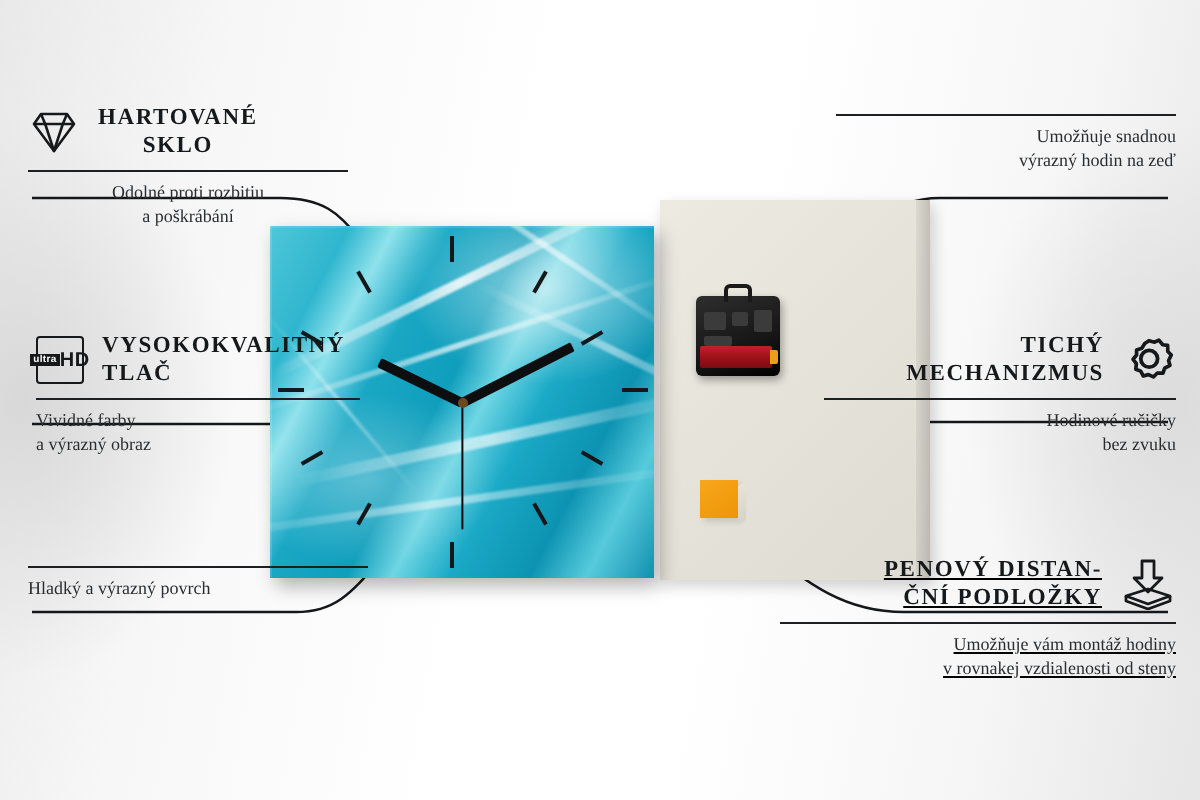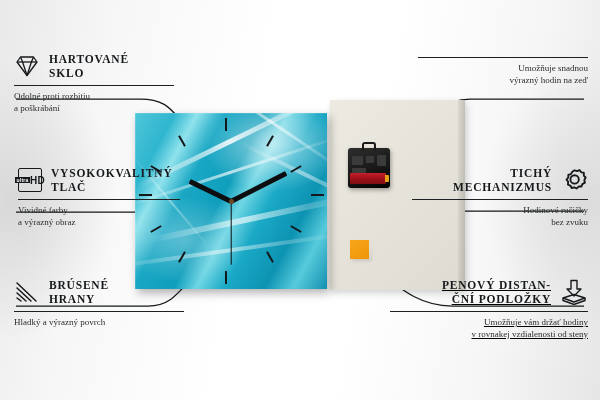--- a/index.html
+++ b/index.html
@@ -202,21 +202,21 @@
       <div class="tick" style="left:20px;  top:50px;  width:2px;  height:12px; transform:rotate(-60deg);"></div>
       <div class="tick" style="left:46px;  top:22px;  width:2px;  height:12px; transform:rotate(-30deg);"></div>
 
       <div class="hand" style="left:96px; top:86px; width:46px; height:5px; transform:rotate(-154deg);"></div>
       <div class="hand" style="left:96px; top:86px; width:62px; height:5px; transform:rotate(-27deg);"></div>
       <div class="hand" style="left:96px; top:87px; width:64px; height:1.4px; transform:rotate(90deg);"></div>
       <div class="pin" style="left:94px; top:86px;"></div>
     </div>
   </div>
 
-  <div class="feature f-left" style="left:14px; top:52px; width:160px;">
+  <div class="feature f-left" style="left:14px; top:52px; width:160px;text-align:center;">
     <div class="head">
       <svg class="icon" width="26" height="24" viewBox="0 0 26 24">
         <g fill="none" stroke="#16191b" stroke-width="1.3" stroke-linejoin="round">
           <path d="M3,8 L13,21.5 L23,8 L19.5,3 L6.5,3 Z"></path>
           <path d="M3,8 H23"></path>
             <path d="M6.5,3 L8.6,8 L13,21.5 L17.4,8 L19.5,3"></path>
         </g>
       </svg>
       <div class="title">HARTOVANÉ
 SKLO</div>
@@ -234,32 +234,20 @@
       </div>
       <div class="title">VYSOKOKVALITNÝ
 TLAČ</div>
     </div>
     <div class="rule"></div>
     <div class="desc">Vividné farby
 a výrazný obraz</div>
   </div>
 
   <div class="feature f-left" style="left:14px; top:278px; width:170px;">
-    <div class="head">
-      <svg class="icon" width="26" height="24" viewBox="0 0 26 24">
-        <g stroke="#16191b" stroke-width="1.5" stroke-linecap="round">
-          <path d="M3,3 L22,21"></path>
-            <path d="M3,8 L17,21"></path>
-          <path d="M3,13 L12,21"></path>
-            <path d="M3,18 L7,21"></path>
-        </g>
-      </svg>
-      <div class="title">BRÚSENÉ
-HRANY</div>
-    </div>
     <div class="rule"></div>
     <div class="desc">Hladký a výrazný povrch</div>
   </div>
 
   <div class="feature f-right" style="right:12px; top:52px; width:170px;">
     <div class="rule"></div>
     <div class="desc">Umožňuje snadnou
 výrazný hodin na zeď</div>
   </div>
 
@@ -289,17 +277,17 @@
 ČNÍ PODLOŽKY</div>
       <svg class="icon" width="28" height="26" viewBox="0 0 28 26">
         <g fill="none" stroke="#16191b" stroke-width="1.4" stroke-linejoin="round">
           <path d="M11,1.5 H17 V10 H21 L14,17 L7,10 H11 Z"></path>
           <path d="M14,15.5 L25,19 L14,23 L3,19 Z"></path>
           <path d="M3,19 V21.5 L14,25.5 L25,21.5 V19"></path>
         </g>
       </svg>
     </div>
     <div class="rule"></div>
-    <div class="desc">Umožňuje vám držať hodiny
+    <div class="desc">Umožňuje vám montáž hodiny
 v rovnakej vzdialenosti od steny</div>
   </div>
 
 </div>
 
 </body></html>

